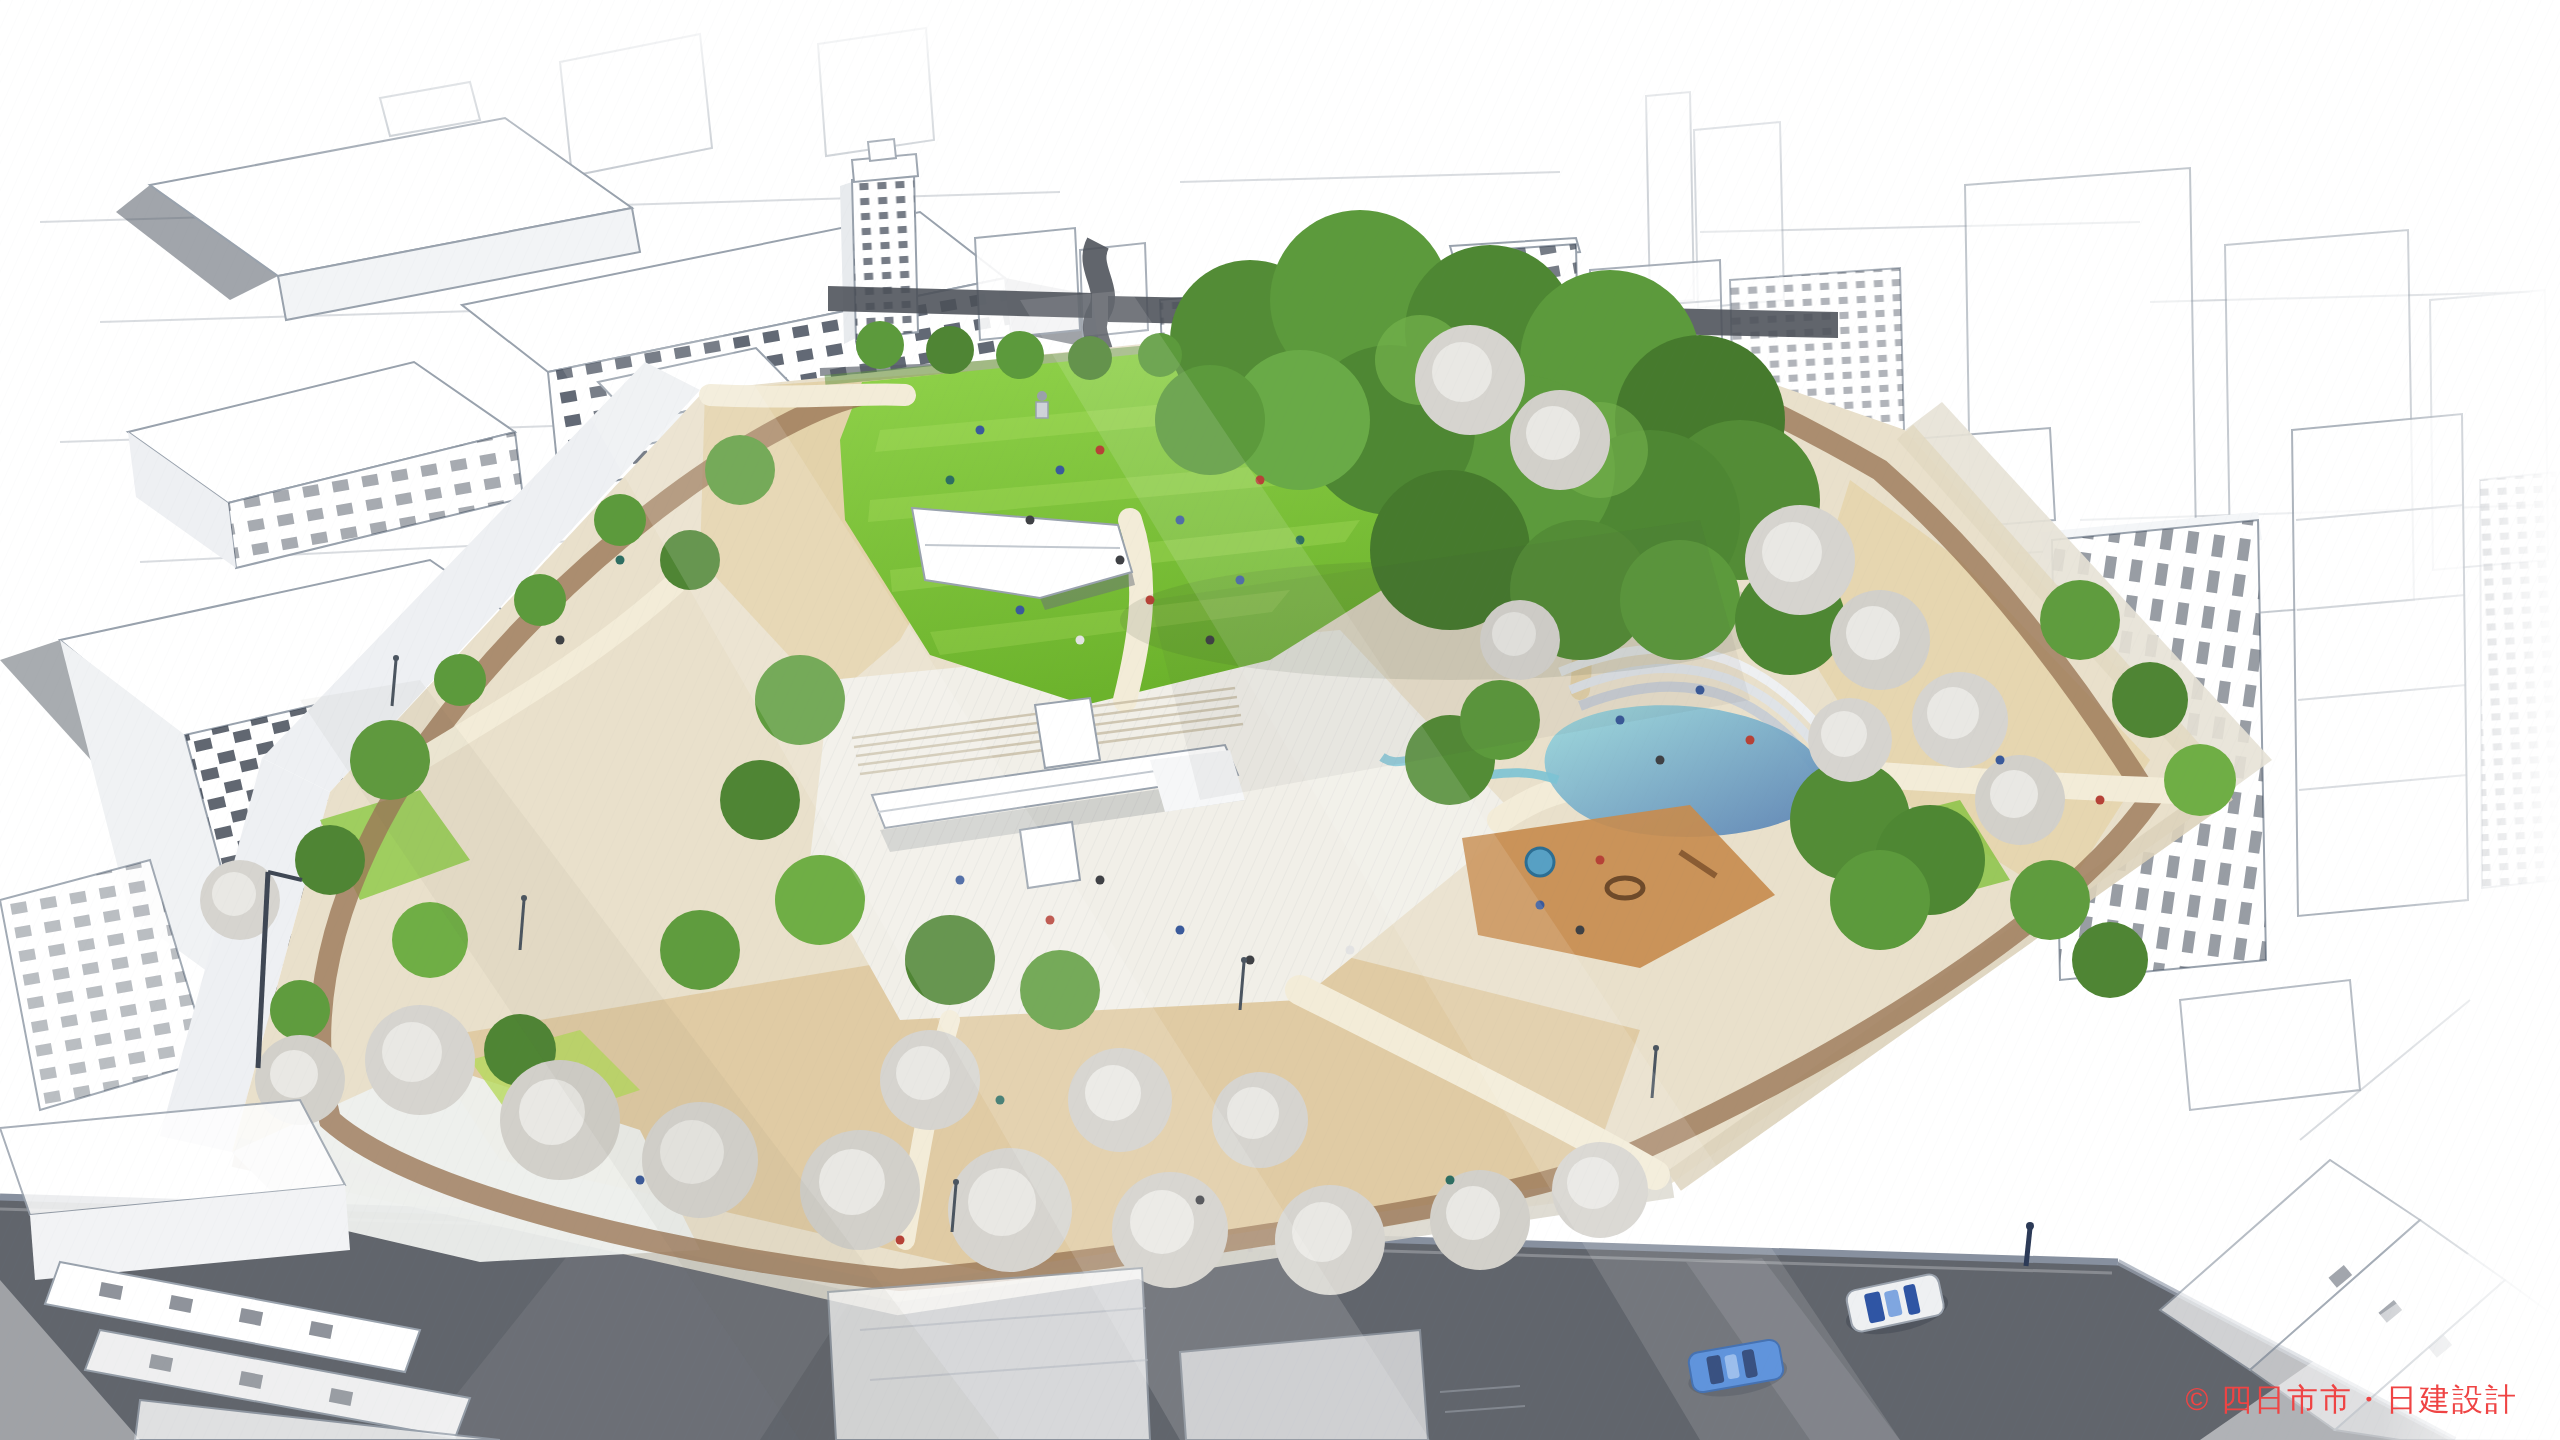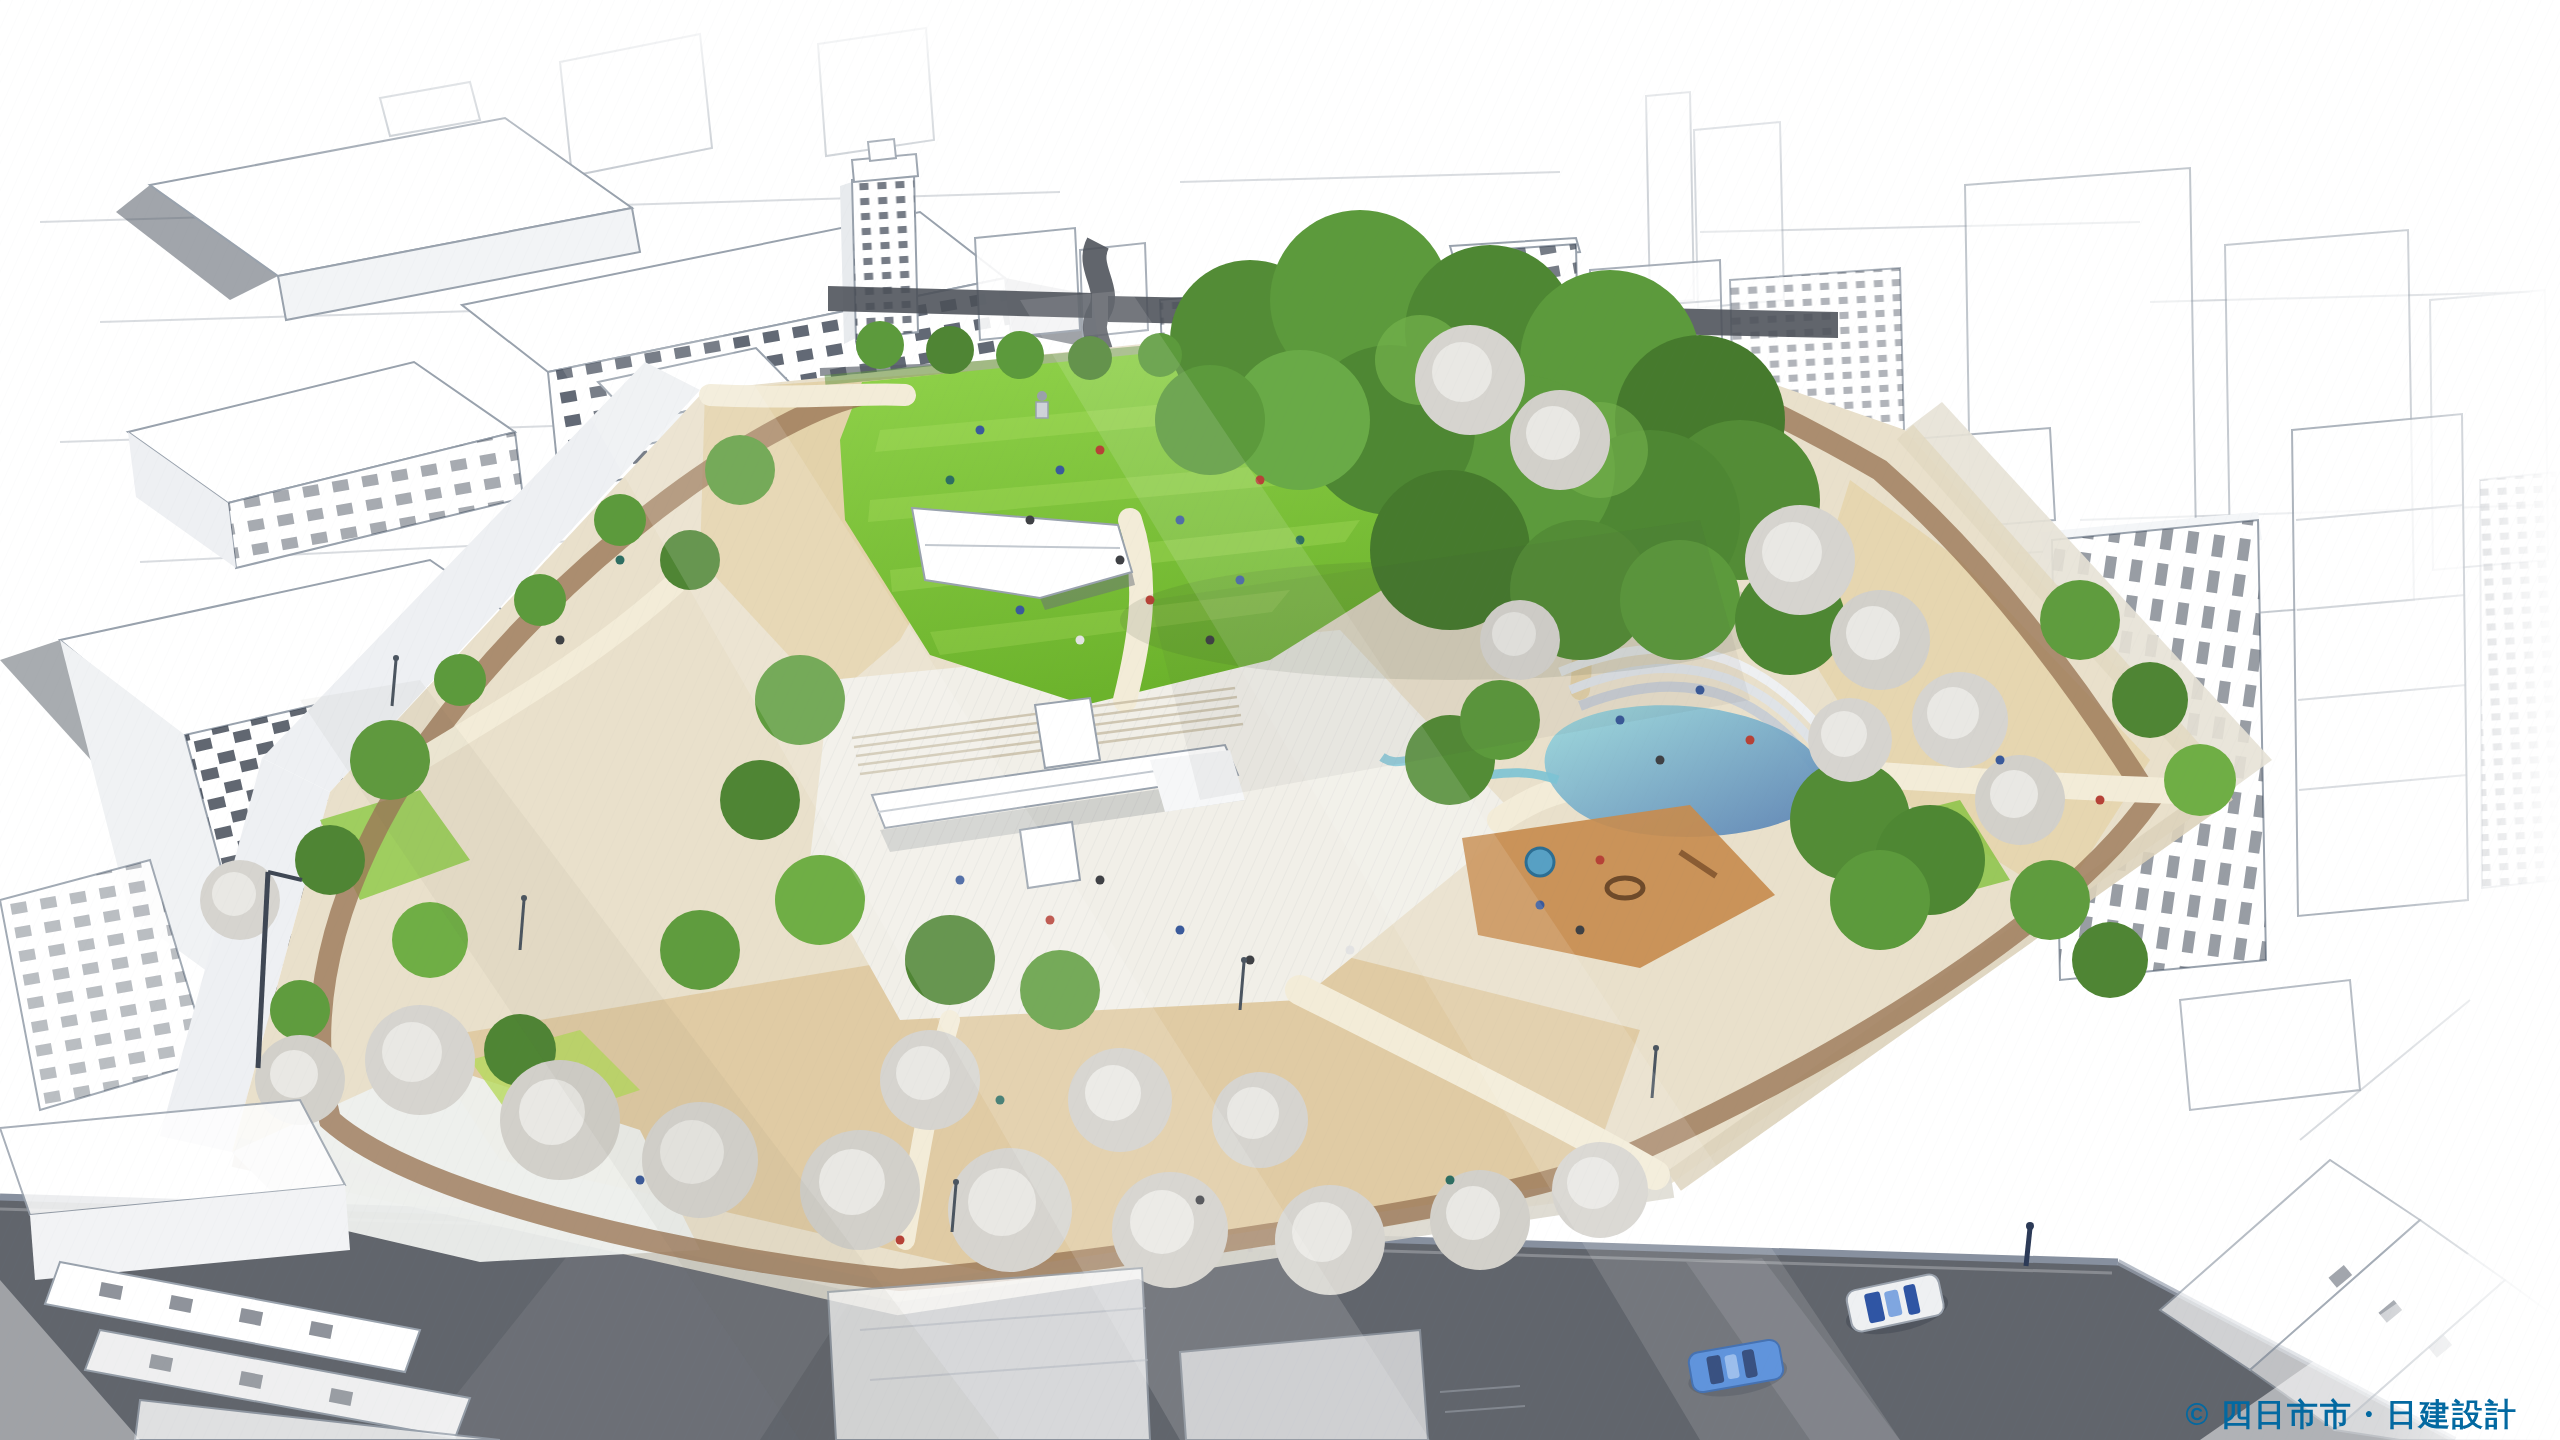--- a/index.html
+++ b/index.html
@@ -5,22 +5,22 @@
 <style>
   html,body{margin:0;padding:0;background:#ffffff;}
   body{width:2560px;height:1440px;overflow:hidden;font-family:"Liberation Sans",sans-serif;}
   .canvas{position:relative;width:2560px;height:1440px;background:#fff;}
   .canvas svg{position:absolute;inset:0;display:block;}
   .sk{fill:#ffffff;stroke:#99a2ad;stroke-width:2;}
   .skf{fill:#f2f4f6;stroke:#99a2ad;stroke-width:2;}
   .fl{stroke:none;}
   .ln{stroke:#aab1bb;stroke-width:2;fill:none;opacity:.45;}
   .credit{
-    position:absolute;right:42px;bottom:4px;
-    font-size:31px;font-weight:bold;color:#0369a1;letter-spacing:2px;
+    position:absolute;right:42px;bottom:19px;
+    font-size:31px;font-weight:normal;color:#ef4444;letter-spacing:2px;
     font-family:"Liberation Sans","DejaVu Sans",sans-serif;
   }
 </style>
 </head>
 <body>
 
 <div class="canvas">
 <svg viewBox="0 0 2560 1440" width="2560" height="1440">
   <defs>
     <pattern id="hatch" width="11" height="11" patternUnits="userSpaceOnUse" patternTransform="rotate(24)">

